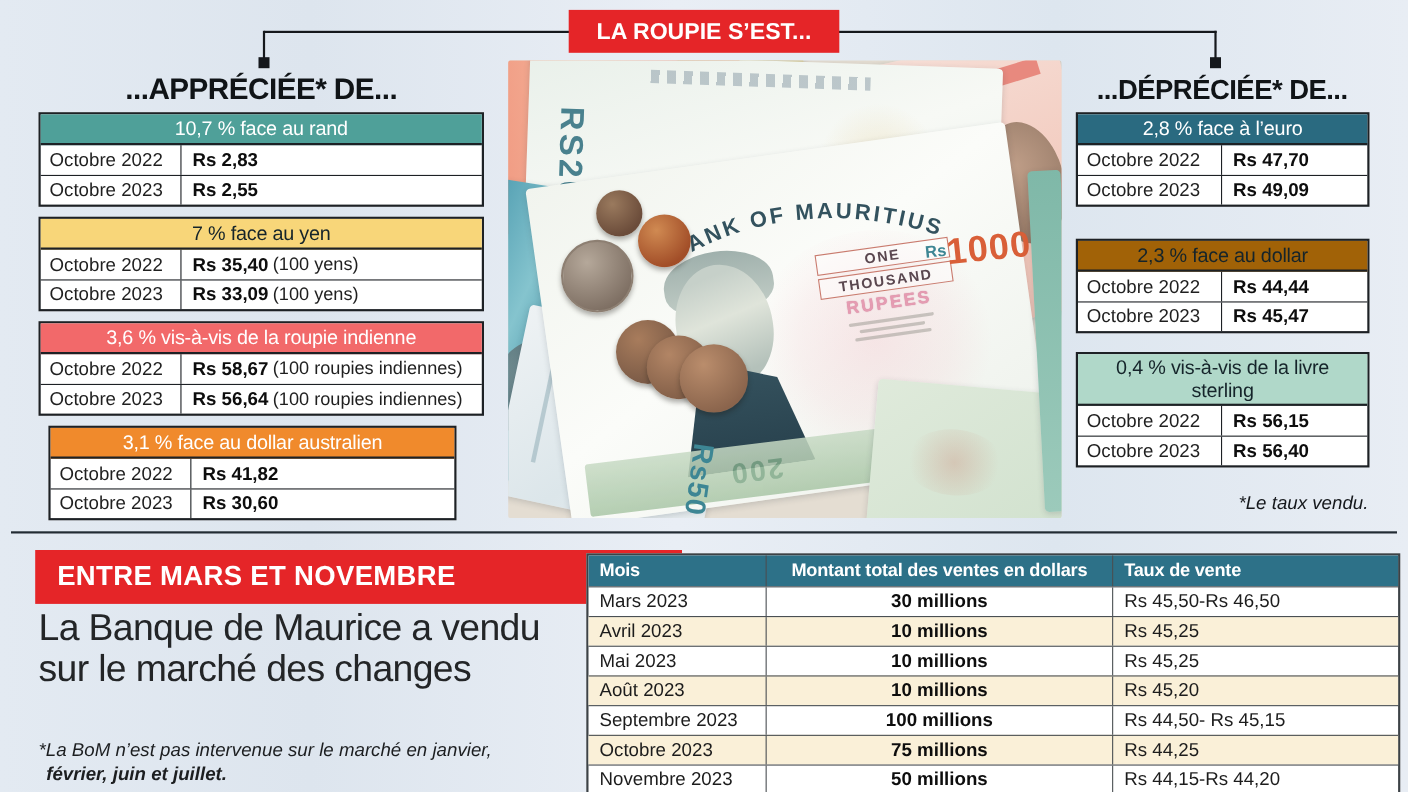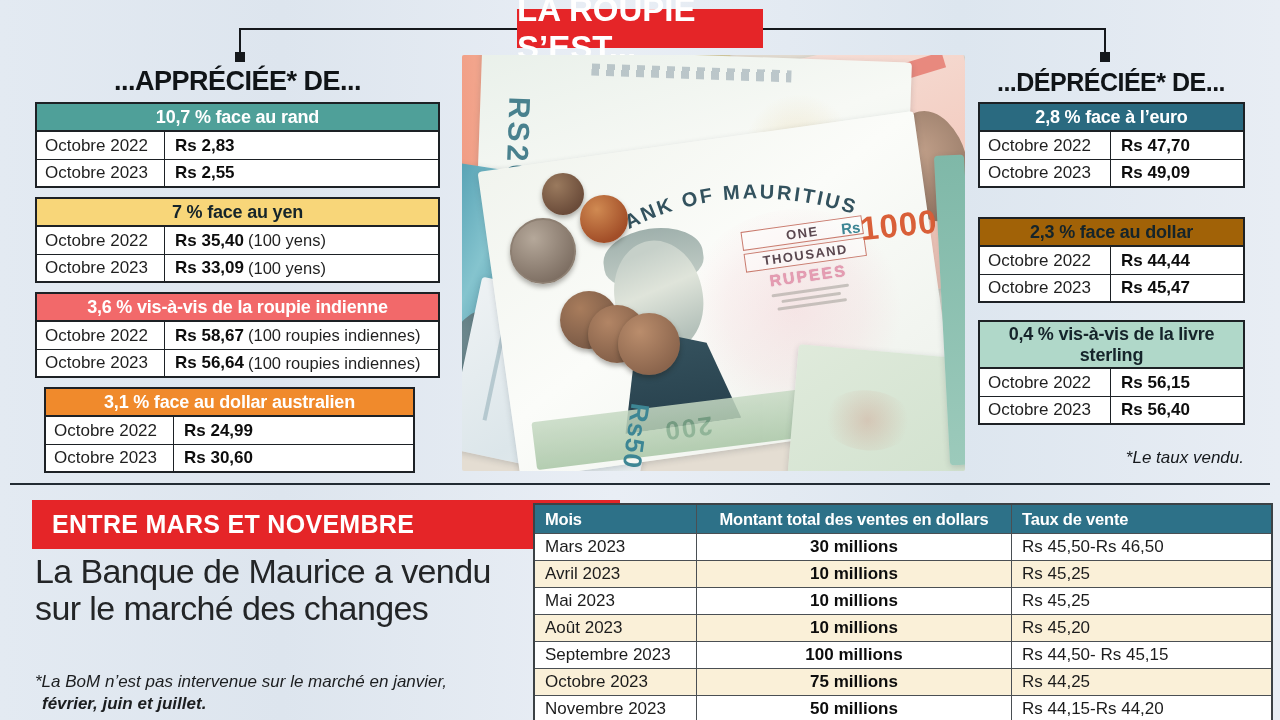--- a/index.html
+++ b/index.html
@@ -9,31 +9,31 @@
     position:relative; width:1280px; height:720px;
     background:linear-gradient(90deg,#e3eaf2 0%,#dde5ee 22%,#e9eef5 48%,#dde6ef 75%,#e8edf4 100%);
   }
   
   .conn-line { position:absolute; left:240px; top:28px; width:866px; height:2px; background:#15181c; }
   .conn-elbow { position:absolute; top:28px; width:2px; height:26px; background:#15181c; }
   .conn-sq { position:absolute; top:52px; width:10px; height:10px; background:#15181c; }
   .banner {
     position:absolute; left:517px; top:9px; width:246px; height:39px;
     background:#e52528; color:#fff; display:flex; align-items:center; justify-content:center;
-    font-weight:800; font-size:33px; letter-spacing:0px;
+    font-weight:800; font-size:21px; letter-spacing:0px;
   }
   
   .side-heading { position:absolute; font-weight:800; color:#101417; text-align:center; letter-spacing:-0.5px; }
   #heading-left { left:35px; top:66px; width:405px; font-size:27px; }
   #heading-right { left:972px; top:68px; width:278px; font-size:25px; }
   
   .fx-table { position:absolute; background:#fff; border:2px solid #1d2125; }
   .fx-header {
     min-height:28px; display:flex; align-items:center; justify-content:center; text-align:center;
-    font-weight:700; font-size:18px; letter-spacing:-0.2px; border-bottom:2px solid #1d2125; line-height:1.12; padding:1px 6px;
+    font-weight:400; font-size:18px; letter-spacing:-0.2px; border-bottom:2px solid #1d2125; line-height:1.12; padding:1px 6px;
   }
   .th-teal   { background:#4fa099; color:#fff; }
   .th-yellow { background:#f8d679; color:#15242a; }
   .th-salmon { background:#f2696a; color:#fff; }
   .th-orange { background:#f08a2c; color:#fff; }
   .th-dteal  { background:#2a6a80; color:#fff; }
   .th-pink   { background:#a16207; color:#15242a; }
   .th-pgreen { background:#b0d8c9; color:#15242a; }
   .fx-row { display:flex; height:27px; align-items:stretch; font-size:17px; color:#1f1f1f; }
   .fx-row + .fx-row { border-top:1.5px solid #1d2125; }
@@ -163,21 +163,21 @@
           <span>(100 roupies indiennes)</span>
         </div>
     </div>
   </div>
 
   <div class="fx-table" style="left:44px;top:387px;width:371px;">
     <div class="fx-header th-orange">3,1 % face au dollar australien</div>
     <div class="fx-row">
       <div class="fx-label lw">Octobre 2022</div>
       <div class="fx-value">
-          <b>Rs 24,99</b>
+          <b>Rs 41,82</b>
           <span></span>
         </div>
     </div>
     <div class="fx-row">
       <div class="fx-label lw">Octobre 2023</div>
       <div class="fx-value">
           <b>Rs 30,60</b>
           <span></span>
         </div>
     </div>

